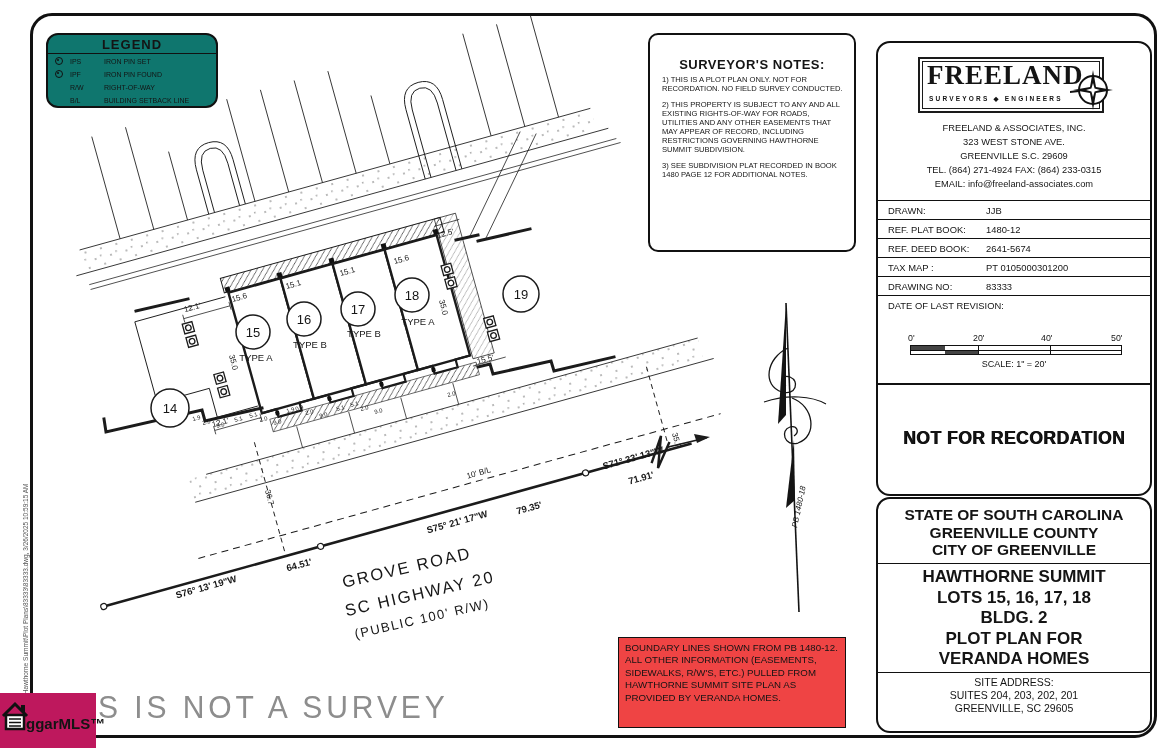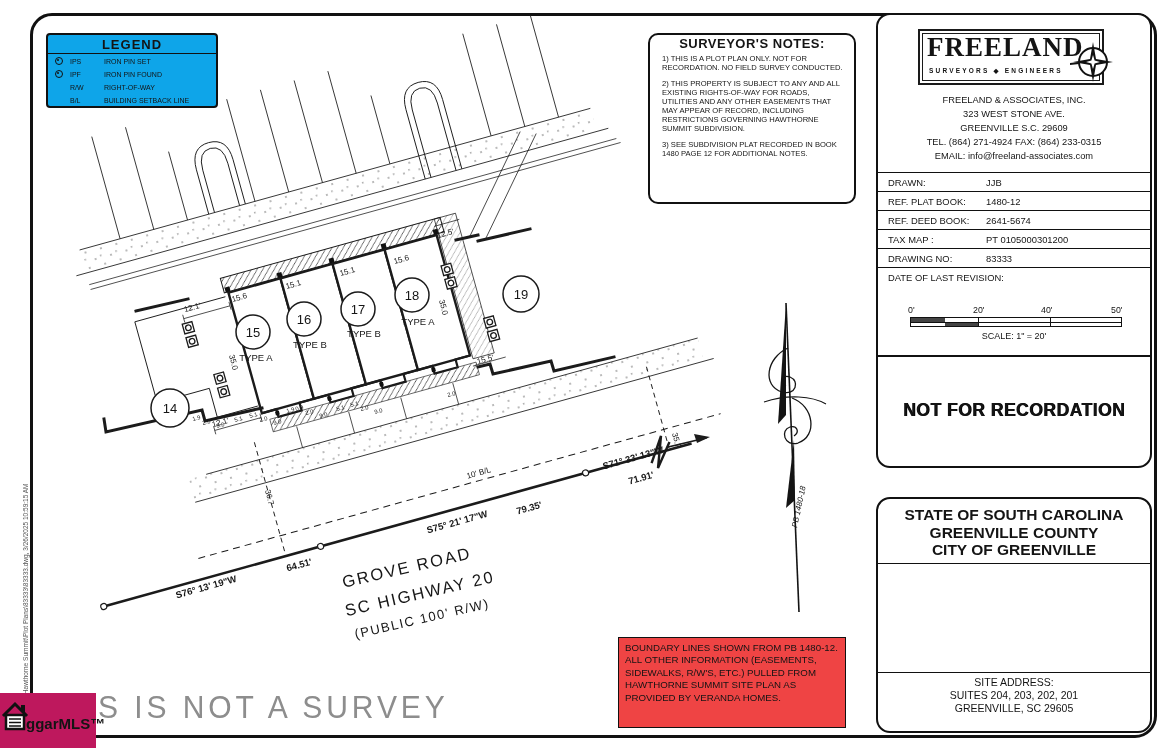--- a/index.html
+++ b/index.html
@@ -2,34 +2,34 @@
 <html><head>
 <meta charset="utf-8">
 <style>
   html,body{margin:0;padding:0;background:#e8e8e8;}
   #sheet{position:relative;width:1175px;height:748px;background:#ffffff;overflow:hidden;
          font-family:"Liberation Sans",sans-serif;color:#141414;}
   .abs{position:absolute;}
   
   #page-border{left:30px;top:13px;width:1121px;height:719px;border:3px solid #111;border-radius:22px;}
   
-  #legend{left:46px;top:33px;width:168px;height:71px;border:2.5px solid #111;border-radius:4px;background:#0ea5e9;z-index:3;}
+  #legend{left:46px;top:33px;width:168px;height:71px;border:2.5px solid #111;border-radius:12px;background:#0f766e;z-index:3;}
   #legend .ttl{font-size:13px;font-weight:bold;text-align:center;letter-spacing:1px;padding-top:2px;border-bottom:1.5px solid #111;padding-bottom:1px;}
   .leg-row{display:flex;align-items:center;height:11px;margin-top:2px;font-size:7px;}
   .leg-sym{width:22px;text-align:center;}
   .pin-dot{display:inline-block;width:6px;height:6px;border:1.4px solid #111;border-radius:50%;position:relative;}
   .pin-dot::after{content:"";position:absolute;left:1.2px;top:1.2px;width:2px;height:2px;background:#111;border-radius:50%;}
   .leg-abbr{width:34px;font-size:7px;}
   .leg-lab{font-size:7px;}
   
-  #notes{left:648px;top:33px;width:208px;height:171px;border:2.5px solid #111;border-radius:10px;background:#fff;z-index:3;padding:1px 8px;box-sizing:border-box;}
+  #notes{left:648px;top:33px;width:208px;height:219px;border:2.5px solid #111;border-radius:10px;background:#fff;z-index:3;padding:22px 8px;box-sizing:border-box;}
   #notes .ttl{font-size:13px;font-weight:bold;text-align:center;letter-spacing:.5px;margin-bottom:4px;}
   #notes p{font-size:7.6px;line-height:1.18;margin:0 0 7px 4px;font-weight:500;}
   
-  #panel-top{left:876px;top:13px;width:272px;height:451px;border:2.5px solid #111;border-radius:14px;background:#fff;z-index:3;}
+  #panel-top{left:876px;top:41px;width:272px;height:451px;border:2.5px solid #111;border-radius:14px;background:#fff;z-index:3;}
   #logo-box{left:40px;top:14px;width:186px;height:56px;border:2.2px solid #1a1a1a;box-sizing:border-box;}
   #logo-inner{position:absolute;left:2px;top:2px;right:2px;bottom:2px;border:1px solid #1a1a1a;}
   #logo-word{position:absolute;left:7px;top:1px;font-family:"Liberation Serif",serif;font-size:27px;font-weight:bold;letter-spacing:1px;}
   #logo-tag{position:absolute;left:9px;top:36px;font-size:6.5px;font-weight:bold;letter-spacing:2.2px;}
   #logo-compass{position:absolute;right:-14px;top:8px;}
   .addr{position:absolute;left:0;width:100%;text-align:center;font-size:9.3px;font-weight:500;}
   #tb-table{left:0;top:157px;width:100%;}
   .tb-row{display:flex;align-items:center;height:18px;border-top:1.6px solid #111;font-size:9.4px;font-weight:500;}
   .tb-row .lab{margin-left:10px;width:96px;}
   .tb-row .val{margin-left:2px;}
@@ -343,20 +343,27 @@
     <div class="abs" id="stamp">NOT FOR RECORDATION</div>
   </div>
 
   <div class="abs" id="panel-bot">
     <div class="abs" id="juris">
       <div>STATE OF SOUTH CAROLINA</div>
       <div>GREENVILLE COUNTY</div>
       <div>CITY OF GREENVILLE</div>
     </div>
     <div class="abs d1"></div>
+    <div class="abs" id="ptitle">
+      <div>HAWTHORNE SUMMIT</div>
+      <div>LOTS 15, 16, 17, 18</div>
+      <div>BLDG. 2</div>
+      <div>PLOT PLAN FOR</div>
+      <div>VERANDA HOMES</div>
+    </div>
     <div class="abs d2"></div>
     <div class="abs" id="site">
       <div>SITE   ADDRESS:</div>
       <div>SUITES 204, 203, 202, 201</div>
       <div>GREENVILLE, SC 29605</div>
     </div>
   </div>
 
   <div class="abs" id="bnote">BOUNDARY LINES SHOWN FROM PB 1480-12.  ALL OTHER INFORMATION (EASEMENTS, SIDEWALKS, R/W'S, ETC.) PULLED FROM HAWTHORNE SUMMIT SITE PLAN AS PROVIDED BY VERANDA HOMES.</div>
 

